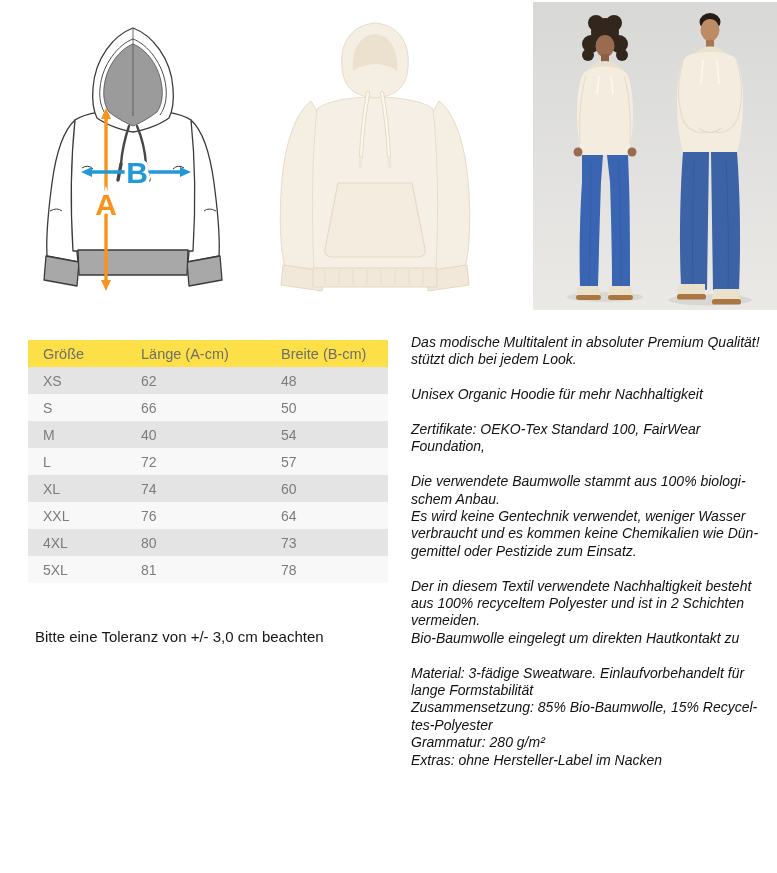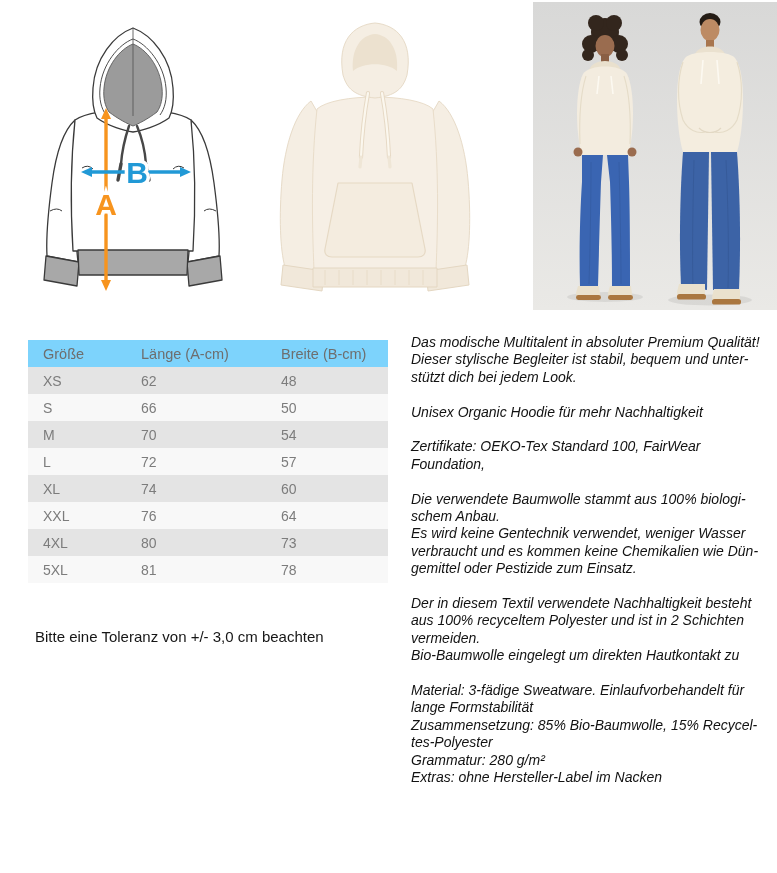--- a/index.html
+++ b/index.html
@@ -6,21 +6,21 @@
   body{width:777px;height:873px;position:relative;font-family:"Liberation Sans",sans-serif;overflow:hidden;}
   .abs{position:absolute;}
   
   #diagram{left:30px;top:18px;width:220px;height:282px;}
   #product-photo{left:255px;top:15px;width:250px;height:290px;}
   #models-photo{left:533px;top:2px;width:244px;height:308px;}
   
   #size-table{left:28px;top:340px;width:360px;border-collapse:collapse;table-layout:fixed;}
   #size-table th,#size-table td{height:27px;padding:0 0 0 15px;text-align:left;font-weight:normal;
     font-size:14px;color:#7c7c7c;white-space:nowrap;}
-  #size-table th{font-size:14.5px;color:#6e6e6e;background:#7dd3fc;}
+  #size-table th{font-size:14.5px;color:#6e6e6e;background:#fde047;}
   #size-table col.c1{width:98px;} #size-table col.c2{width:140px;} #size-table col.c3{width:122px;}
   #size-table tbody tr:nth-child(odd){background:#e4e4e4;}
   #size-table tbody tr:nth-child(even){background:#f8f8f8;}
   
   #tolerance{left:35px;top:628px;font-size:15px;color:#161616;}
   
   #description{left:411px;top:334px;width:362px;font-size:14px;line-height:17.4px;color:#121212;font-style:italic;}
   #description .para{margin:0 0 17.4px 0;}
   #description .line{white-space:pre-wrap;}
 </style>
@@ -202,21 +202,21 @@
         <td>62</td>
         <td>48</td>
       </tr>
     <tr>
         <td>S</td>
         <td>66</td>
         <td>50</td>
       </tr>
     <tr>
         <td>M</td>
-        <td>70</td>
+        <td>40</td>
         <td>54</td>
       </tr>
     <tr>
         <td>L</td>
         <td>72</td>
         <td>57</td>
       </tr>
     <tr>
         <td>XL</td>
         <td>74</td>
@@ -238,21 +238,20 @@
         <td>78</td>
       </tr>
   </tbody>
 </table>
 
 <div id="tolerance" class="abs">Bitte eine Toleranz von +/- 3,0 cm beachten</div>
 
 <div id="description" class="abs">
   <div class="para">
       <div class="line">Das modische Multitalent in absoluter Premium Qualität!</div>
-      <div class="line">Dieser stylische Begleiter ist stabil, bequem und unter-</div>
       <div class="line">stützt dich bei jedem Look.</div>
     </div>
   <div class="para">
       <div class="line">Unisex Organic Hoodie für mehr Nachhaltigkeit</div>
     </div>
   <div class="para">
       <div class="line">Zertifikate: OEKO-Tex Standard 100, FairWear Foundation,</div>
     </div>
   <div class="para">
       <div class="line">Die verwendete Baumwolle stammt aus 100% biologi-</div>

